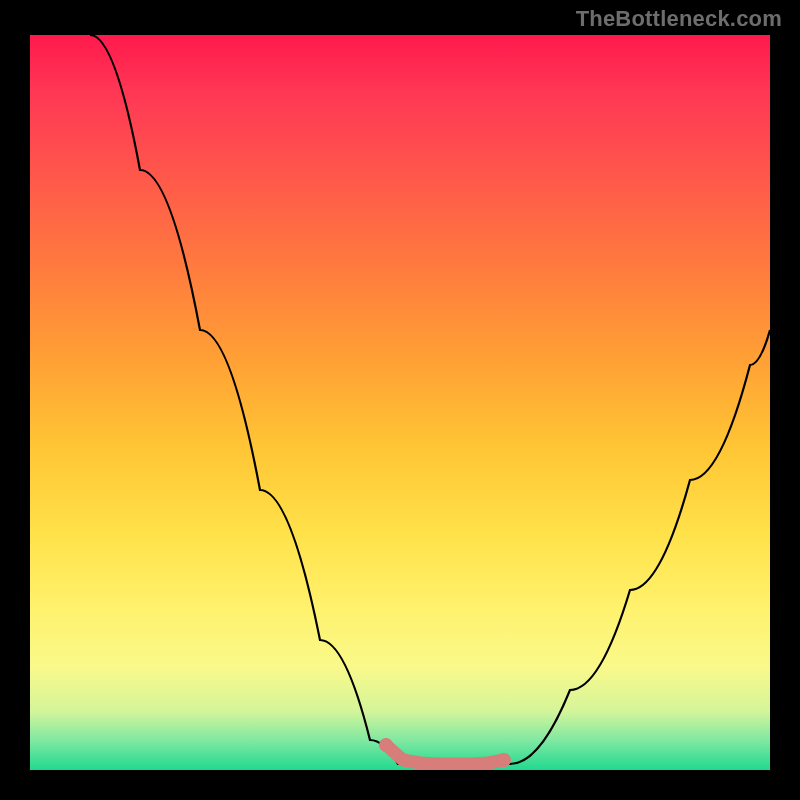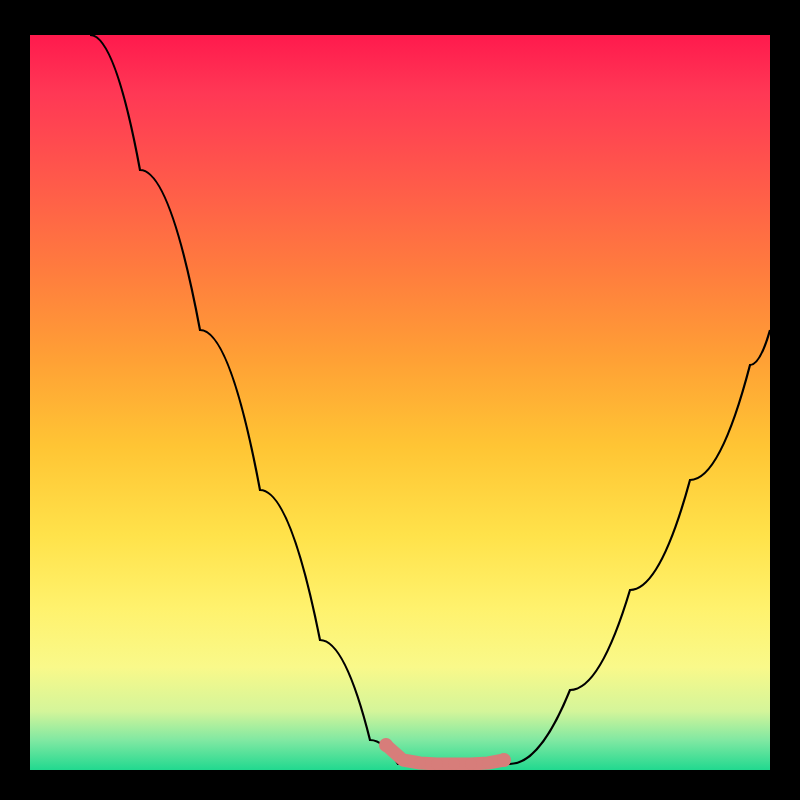--- a/index.html
+++ b/index.html
@@ -56,20 +56,21 @@
     top: 0;
     width: 740px;
     height: 735px;
   }
 </style>
 </head>
 <body>
 
 <div class="frame">
 
+  <div class="watermark">TheBottleneck.com</div>
 
   <div class="plot">
     <svg class="curve" viewBox="0 0 740 735" preserveAspectRatio="none">
       <path id="curve-path" fill="none" stroke="#000" stroke-width="2.2" d="M 60 0.0 Q 85 0.0 110 135.0 Q 140 135.0 170 295.0 Q 200 295.0 230 455.0 Q 260 455.0 290 605.0 Q 315 605.0 340 705.0 Q 354 705.0 368 729.0 L 480 729.0 L 480 729.0 Q 510 729.0 540 655.0 Q 570 655.0 600 555.0 Q 630 555.0 660 445.0 Q 690 445.0 720 330.0 Q 730 330.0 740 295.0"></path>
       <g id="marker-group">
           <path d="M 356 710.0 L 373 725.0 L 390 728.0 L 407 729.0 L 424 729.0 L 441 729.0 L 458 728.0 L 474 725.0" fill="none" stroke="#d77d7a" stroke-width="13" stroke-linecap="round" stroke-linejoin="round"></path>
           <circle cx="356" cy="710.0" r="7" fill="#d77d7a"></circle>
           <circle cx="373" cy="725.0" r="6" fill="#d77d7a"></circle>
           <circle cx="390" cy="728.0" r="6" fill="#d77d7a"></circle>
           <circle cx="407" cy="729.0" r="6" fill="#d77d7a"></circle>

